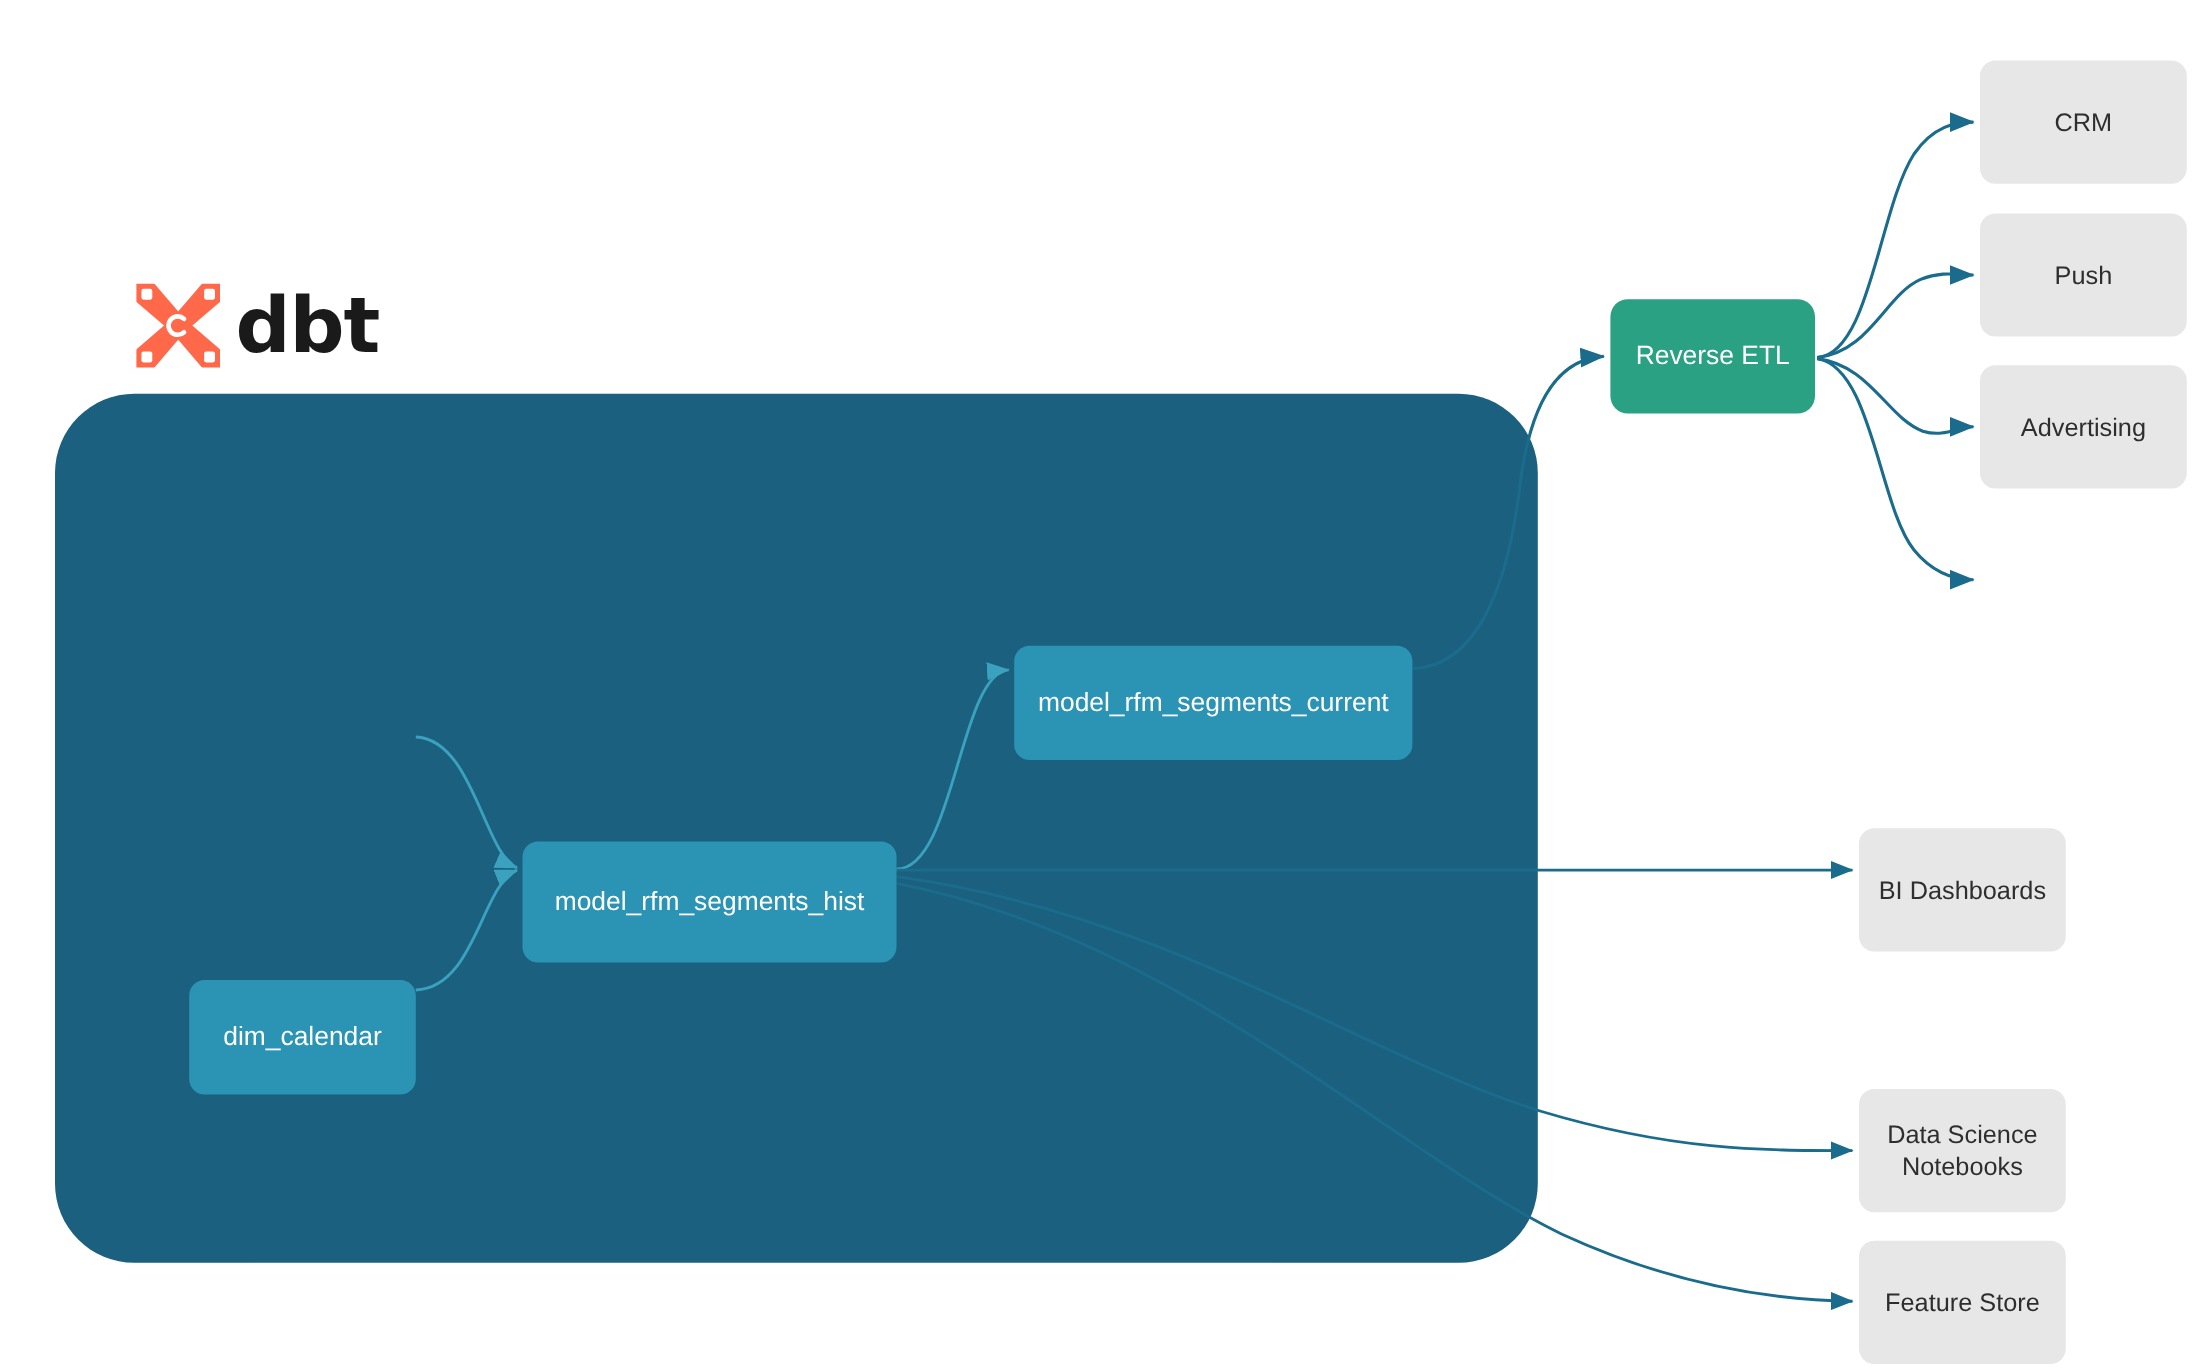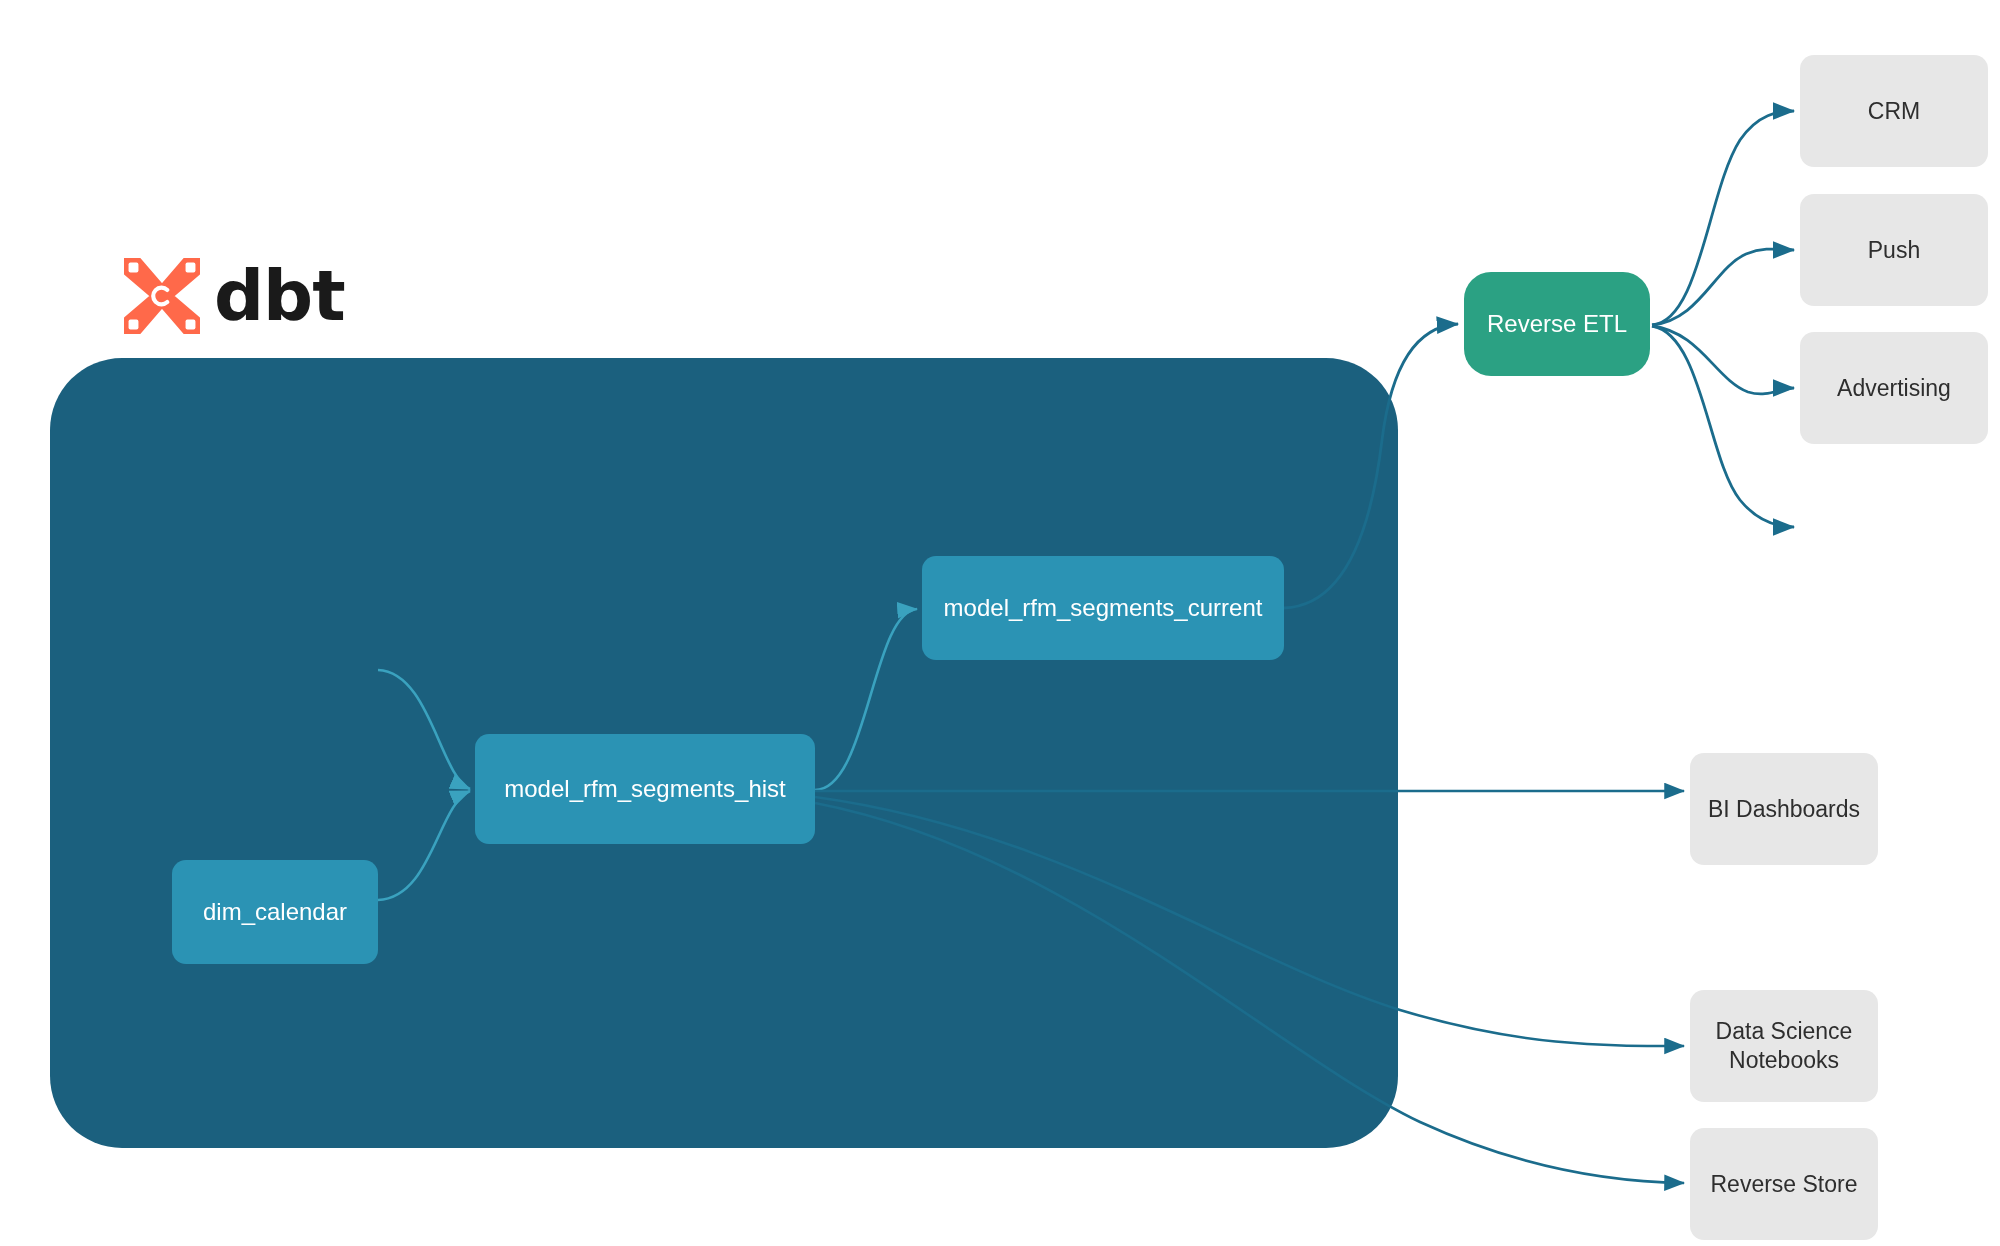--- a/index.html
+++ b/index.html
@@ -65,26 +65,27 @@
     text-align: center;
     box-sizing: border-box;
     border-radius: 14px;
     padding: 16px 14px;
     line-height: 1.25;
   }
   .node.model {
     background: #2b93b4;
     color: #ffffff;
     font-size: 24px;
+    margin-top: 31px;
   }
   .node.revetl {
     background: #2ba183;
     color: #ffffff;
     font-size: 24px;
-    border-radius: 27px;
+    border-radius: 16px;
   }
   .node.dest {
     background: #e7e7e7;
     color: #2e2e2e;
     font-size: 23px;
     border-radius: 14px;
   }
 
   
   #node-fact-payments        { left: 172px;  top: 618px;  width: 206px; height: 104px; }
@@ -180,15 +181,15 @@
 
   <div class="node dest" id="node-bi-dashboards">BI Dashboards</div>
 
   <div class="node dest" id="node-ds-notebooks">
     <span>
       <span>Data Science</span><br>
       <span>Notebooks</span>
     </span>
   </div>
 
-  <div class="node dest" id="node-feature-store">Reverse Store</div>
+  <div class="node dest" id="node-feature-store">Feature Store</div>
 
 </div>
 
 </body></html>

